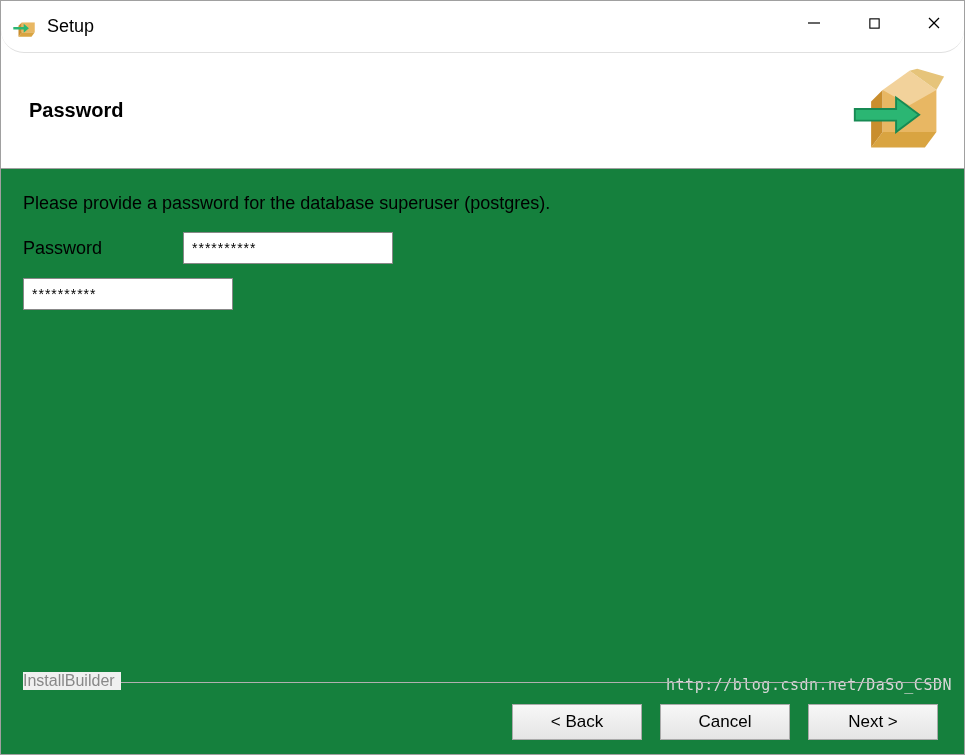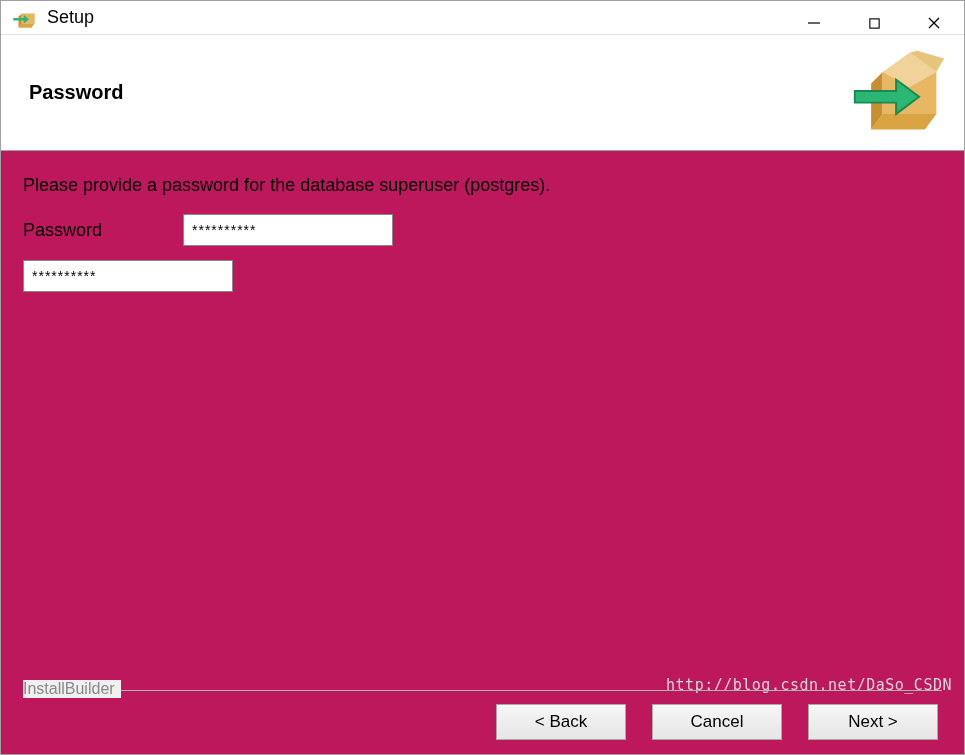--- a/index.html
+++ b/index.html
@@ -17,26 +17,27 @@
     }
     .window {
       width: 965px;
       height: 755px;
       border: 1px solid #a0a0a0;
       display: flex;
       flex-direction: column;
       background: #fff;
     }
     .titlebar {
-      height: 34px;
+      height: 52px;
       display: flex;
       align-items: center;
       padding-left: 10px;
       background: #fff;
       border-bottom: 1px solid #e0e0e0;
+      border-radius: 23px;
     }
     .titlebar-icon {
       width: 28px;
       height: 28px;
       margin-right: 8px;
       display: inline-flex;
       align-items: center;
       justify-content: center;
     }
     .titlebar-title {
@@ -79,21 +80,21 @@
     }
     .header-icon {
       width: 100px;
       height: 100px;
       display: flex;
       align-items: center;
       justify-content: center;
     }
     .content {
       flex: 1;
-      background: #be185d;
+      background: #15803d;
       padding: 24px 22px 10px 22px;
       display: flex;
       flex-direction: column;
       position: relative;
     }
     .instruction {
       font-size: 18px;
       color: #000;
       margin-bottom: 18px;
     }
@@ -115,20 +116,21 @@
       padding: 2px 8px;
       font-size: 14px;
       font-family: inherit;
       letter-spacing: 1px;
     }
     .footer-group {
       margin-top: auto;
     }
     .fieldset-line {
       position: relative;
+      margin-bottom: 8px;
       height: 16px;
     }
     .fieldset-line::after {
       content: "";
       position: absolute;
       top: 10px;
       left: 0;
       right: 0;
       height: 1px;
       background: #b0b0b0;
@@ -139,21 +141,21 @@
       left: 0;
       background: #f0f0f0;
       padding-right: 6px;
       color: #888;
       font-size: 16px;
       z-index: 1;
     }
     .button-row {
       display: flex;
       justify-content: flex-end;
-      gap: 26px;
+      gap: 18px;
       padding: 8px 4px 4px 0;
     }
     .btn {
       width: 130px;
       height: 36px;
       border: 1px solid #aaa;
       background: linear-gradient(#f7f7f7,#e5e5e5);
       font-size: 17px;
       color: #000;
       cursor: default;

